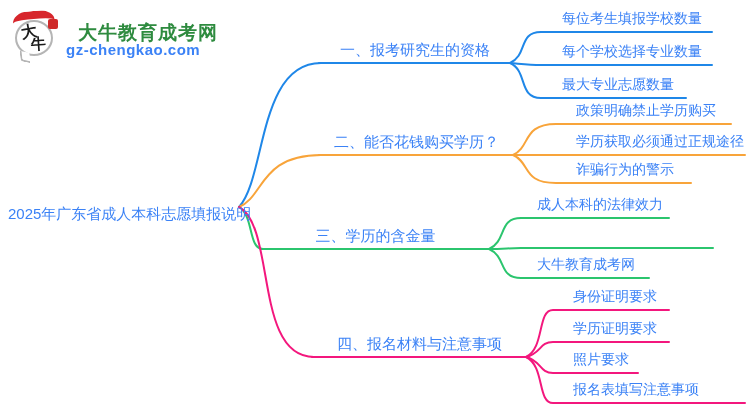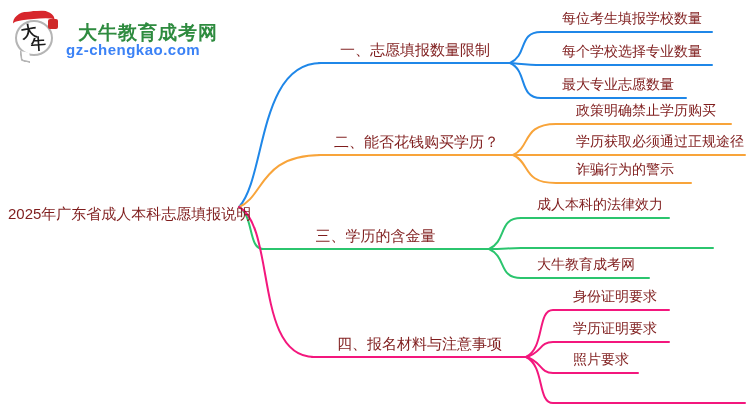--- a/index.html
+++ b/index.html
@@ -14,21 +14,21 @@
 
   
   svg.links { position:absolute; left:0; top:0; width:750px; height:410px; }
   svg.links path { fill:none; stroke-width:2; stroke-linecap:round; stroke-linejoin:round; }
   .c0 { stroke:var(--b0,#1F87E8); }
   .c1 { stroke:var(--b1,#F8A43A); }
   .c2 { stroke:var(--b2,#2BC56E); }
   .c3 { stroke:var(--b3,#F3177D); }
 
   
-  .label { position:absolute; color:#7f1d1d; white-space:nowrap; }
+  .label { position:absolute; color:#3b82f6; white-space:nowrap; }
   .central {
     left:8px; top:198px; width:232px;
     font-size:15px; font-weight:500; text-align:left;
     letter-spacing:0px;
     margin-top:7px;
   }
   .topic { font-size:15px; font-weight:500; text-align:center; }
   .sub   { font-size:14px; font-weight:400; }
 
   .t0 { left:320px; top:41px;  width:190px; }
@@ -133,33 +133,34 @@
       <div class="seal"></div>
       <div class="char-a">大</div>
       <div class="char-b">牛</div>
     </div>
     <div class="site-name">大牛教育成考网</div>
     <div class="site-url">gz-chengkao.com</div>
   </div>
 
   <div class="label central">2025年广东省成人本科志愿填报说明</div>
 
-  <div class="label topic t0">一、志愿填报数量限制</div>
+  <div class="label topic t0">一、报考研究生的资格</div>
   <div class="label topic t1">二、能否花钱购买学历？</div>
   <div class="label topic t2">三、学历的含金量</div>
   <div class="label topic t3">四、报名材料与注意事项</div>
 
   <div class="label sub s00">每位考生填报学校数量</div>
   <div class="label sub s01">每个学校选择专业数量</div>
   <div class="label sub s02">最大专业志愿数量</div>
 
   <div class="label sub s10">政策明确禁止学历购买</div>
   <div class="label sub s11">学历获取必须通过正规途径</div>
   <div class="label sub s12">诈骗行为的警示</div>
 
   <div class="label sub s20">成人本科的法律效力</div>
   <div class="label sub s22">大牛教育成考网</div>
 
   <div class="label sub s30">身份证明要求</div>
   <div class="label sub s31">学历证明要求</div>
   <div class="label sub s32">照片要求</div>
+  <div class="label sub s33">报名表填写注意事项</div>
 
 </div>
 
 </body></html>

